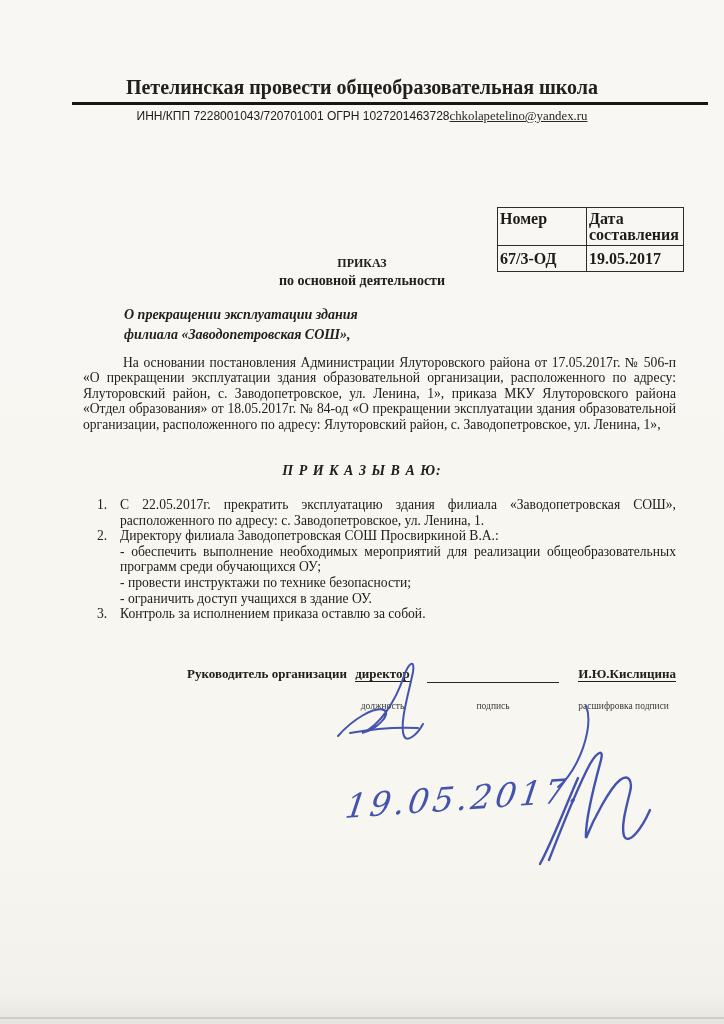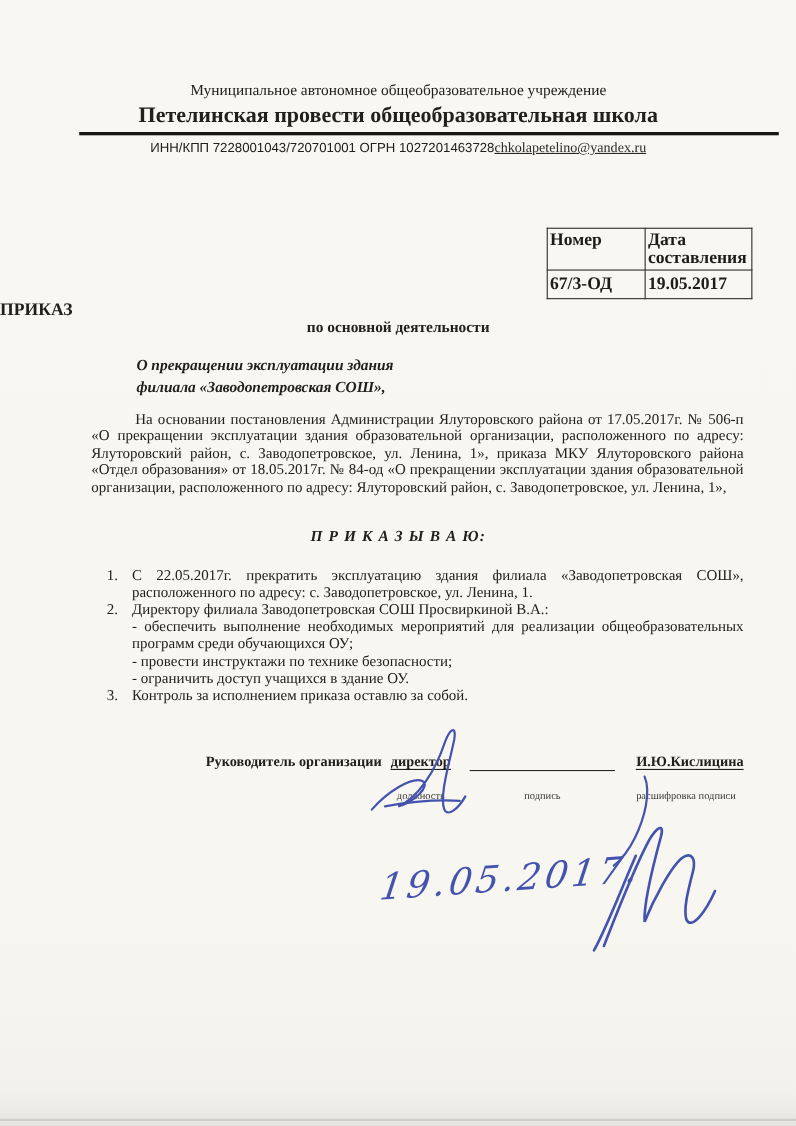--- a/index.html
+++ b/index.html
@@ -28,21 +28,21 @@
   .doc-table th,.doc-table td{
     border:1.6px solid #2e2d2a;
     font-size:16px;font-weight:bold;text-align:left;
     font-family:"Liberation Serif", serif;color:#1d1c19;
   }
   .doc-table th{width:84px;vertical-align:top;padding:3px 2px 2px;line-height:16px;}
   .doc-table th.col-date{width:92px;}
   .doc-table td{height:23px;padding:1px 2px;}
 
   
-  .h-title{margin-top:130px;text-align:left;font-size:16px;line-height:17px;font-weight:bold;}
+  .h-title{margin-top:130px;text-align:center;font-size:12px;line-height:17px;font-weight:bold;}
   .h-subtitle{text-align:center;font-size:14px;line-height:17px;font-weight:bold;}
   .subject{margin:16px 48px 0 124px;font-size:14px;line-height:19.5px;font-weight:bold;font-style:italic;}
 
   
   .preamble{
     margin:11px 48px 0 83px;
     font-size:13.6px;line-height:15.4px;
     text-align:justify;text-indent:40px;
   }
   .order-word{margin-top:30px;text-align:center;font-size:14px;line-height:17px;font-weight:bold;letter-spacing:1px;font-style:italic;}
@@ -72,21 +72,20 @@
   
   .ink-overlay{position:absolute;left:0;top:0;width:724px;height:1024px;pointer-events:none;}
   .hand-date{font-family:"DejaVu Serif", serif;font-style:italic;font-size:33px;letter-spacing:3.5px;}
 </style>
 </head>
 <body>
 
 <div class="page">
 
   <div class="header">
-    <div class="org-type">Муниципальное автономное общеобразовательное учреждение</div>
     <div class="org-name">Петелинская провести общеобразовательная школа</div>
     <div class="head-rule"></div>
     <div class="reg-line"><span>ИНН/КПП 7228001043/720701001 ОГРН 1027201463728</span><span class="email">chkolapetelino@yandex.ru</span></div>
   </div>
 
   <table class="doc-table">
     <tbody>
         <tr>
       <th class="col-num">Номер</th>
       <th class="col-date">Дата составления</th>

